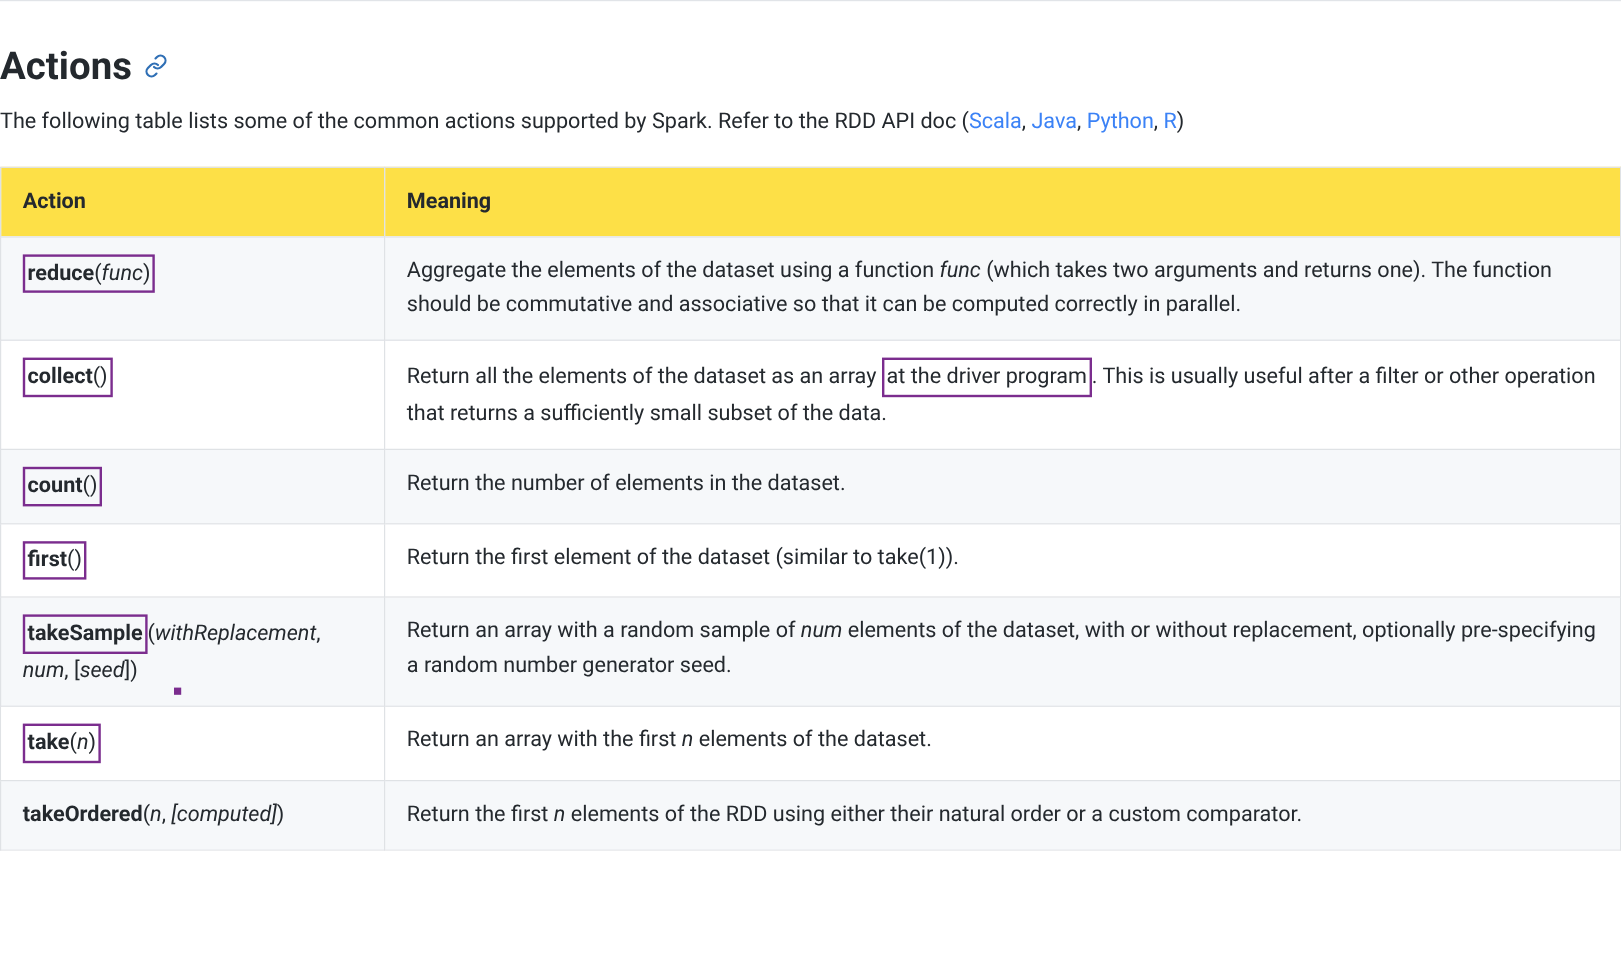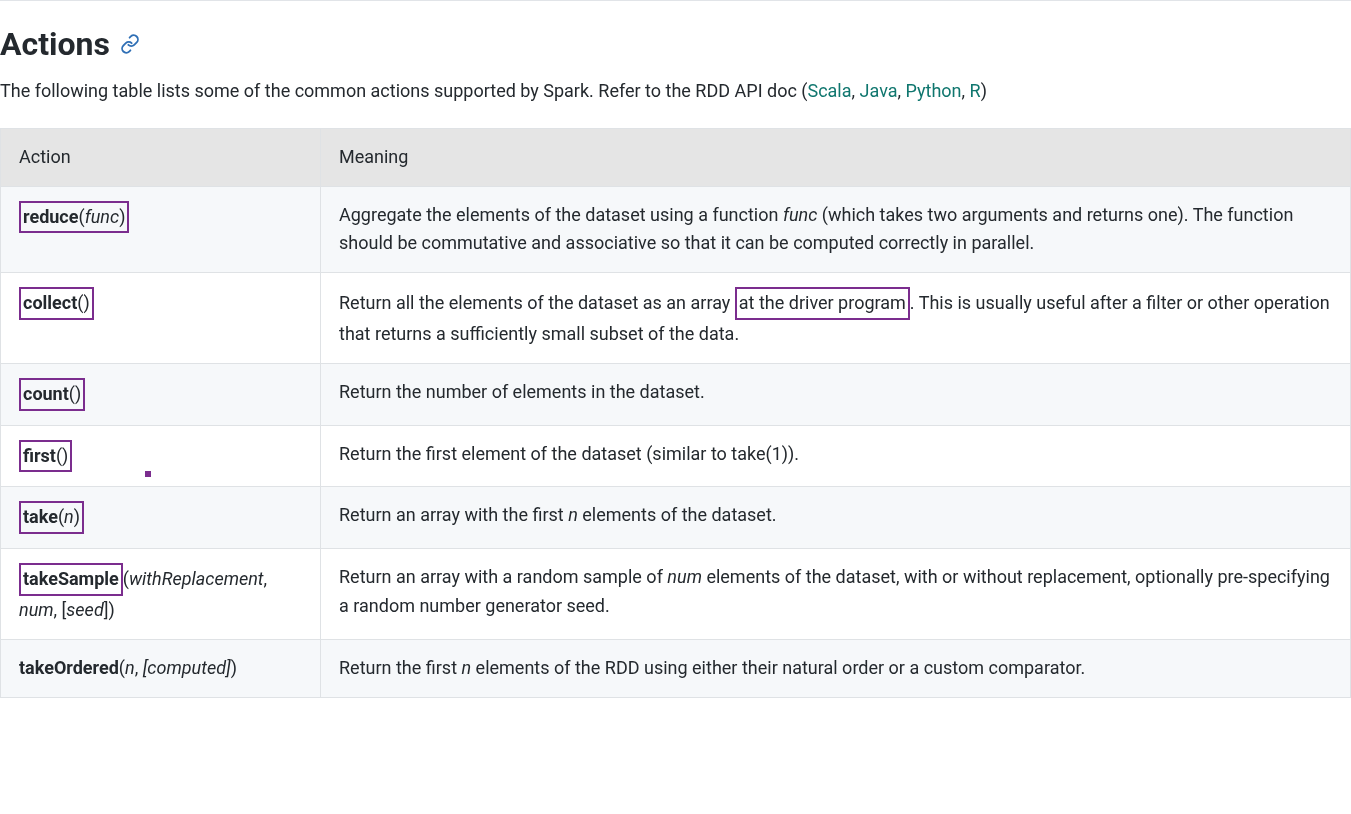--- a/index.html
+++ b/index.html
@@ -8,21 +8,22 @@
     padding: 0;
     font-family: -apple-system, BlinkMacSystemFont, "Segoe UI", Roboto, "Helvetica Neue", Arial, sans-serif;
     font-size: 18px;
     color: #24292e;
     background: #fff;
   }
   .top-border {
     border-top: 1px solid #e1e4e8;
   }
   .container {
-    padding: 24px 0 0 0;
+    padding: 12px 0 0 0;
+    margin-top: 23px;
   }
   h2 {
     font-size: 32px;
     font-weight: 700;
     margin: 0 0 14px 0;
     padding: 0;
     display: flex;
     align-items: center;
   }
   .anchor-icon {
@@ -30,39 +31,39 @@
     color: #2f6fb5;
     display: inline-flex;
   }
   .anchor-icon svg { width: 20px; height: 20px; }
   p {
     margin: 0 0 22px 0;
     line-height: 1.6;
     font-size: 18px;
   }
   a {
-    color: #0f766e;
+    color: #3b82f6;
     text-decoration: none;
   }
   table {
     border-collapse: collapse;
     width: 100%;
     margin-top: 6px;
   }
   th, td {
     border: 1px solid #dfe2e5;
     padding: 14px 18px;
     text-align: left;
     vertical-align: top;
     line-height: 1.6;
     font-size: 18px;
   }
   th {
-    font-weight: 400;
-    background: #e5e5e5;
+    font-weight: 700;
+    background: #fde047;
   }
   th:first-child, td:first-child { width: 320px; }
   tbody tr:nth-child(odd) td { background: #f6f8fa; }
   tbody tr:nth-child(even) td { background: #fff; }
   .hl {
     border: 2px solid #7b2d8e;
     padding: 0 2px;
     display: inline-block;
   }
   .ital { font-style: italic; text-align: center; }
@@ -132,35 +133,35 @@
       </tr>
 
       <tr>
         <td>
           <span class="hl"><span class="bold">first</span><span>()</span></span>
         </td>
         <td>Return the first element of the dataset (similar to take(1)).</td>
       </tr>
 
       <tr>
+        <td>
+          <span class="hl"><span class="bold">takeSample</span></span><span>(</span><span class="ital">withReplacement</span><span>, </span><span class="ital">num</span><span>, [</span><span class="ital">seed</span><span>])</span>
+        </td>
+        <td>
+          <span>Return an array with a random sample of </span><span class="ital">num</span><span> elements of the dataset, with or without replacement, optionally pre-specifying a random number generator seed.</span>
+        </td>
+      </tr>
+
+      <tr>
         <td class="rel">
           <span class="dot"></span>
           <span class="hl"><span class="bold">take</span><span>(</span><span class="ital">n</span><span>)</span></span>
         </td>
         <td>
           <span>Return an array with the first </span><span class="ital">n</span><span> elements of the dataset.</span>
-        </td>
-      </tr>
-
-      <tr>
-        <td>
-          <span class="hl"><span class="bold">takeSample</span></span><span>(</span><span class="ital">withReplacement</span><span>, </span><span class="ital">num</span><span>, [</span><span class="ital">seed</span><span>])</span>
-        </td>
-        <td>
-          <span>Return an array with a random sample of </span><span class="ital">num</span><span> elements of the dataset, with or without replacement, optionally pre-specifying a random number generator seed.</span>
         </td>
       </tr>
 
       <tr>
         <td>
           <span class="bold">takeOrdered</span><span>(</span><span class="ital">n</span><span>, </span><span class="ital"><span>[</span><span>computed</span><span>]</span></span><span>)</span>
         </td>
         <td>
           <span>Return the first </span><span class="ital">n</span><span> elements of the RDD using either their natural order or a custom comparator.</span>
         </td>

